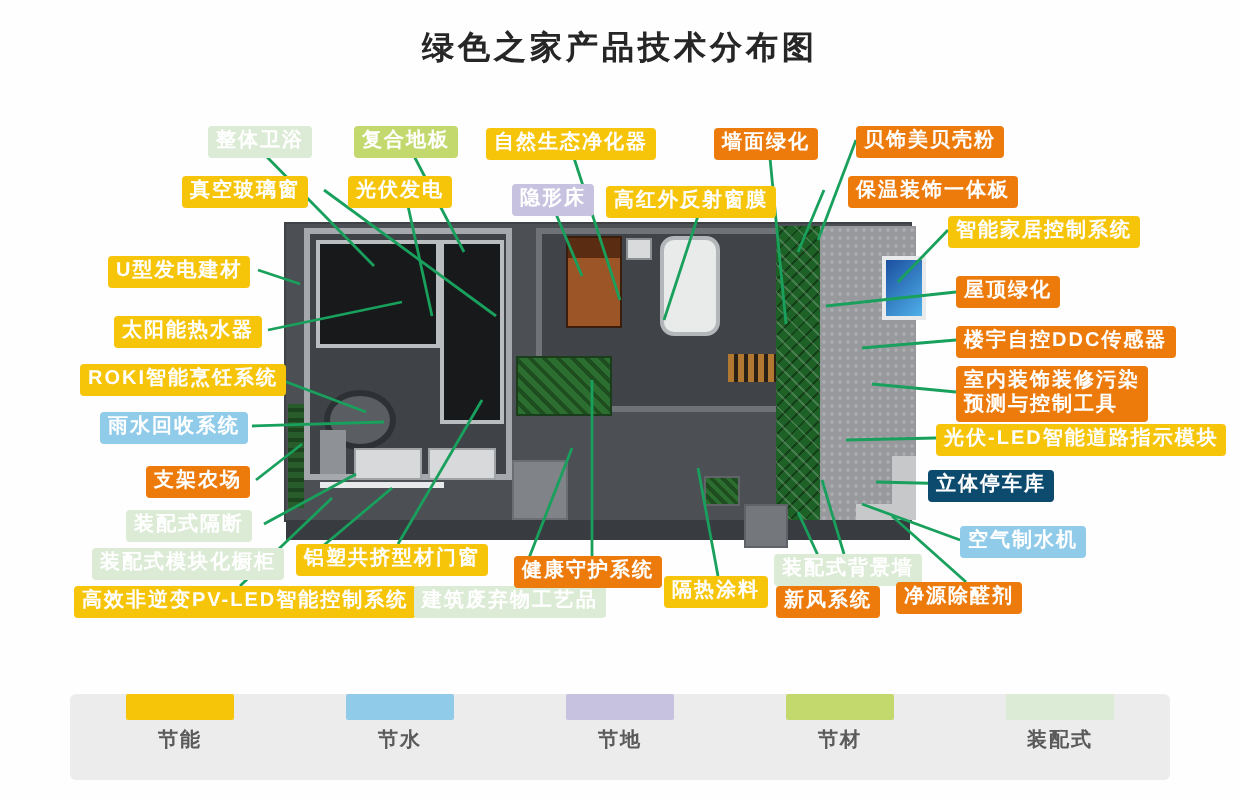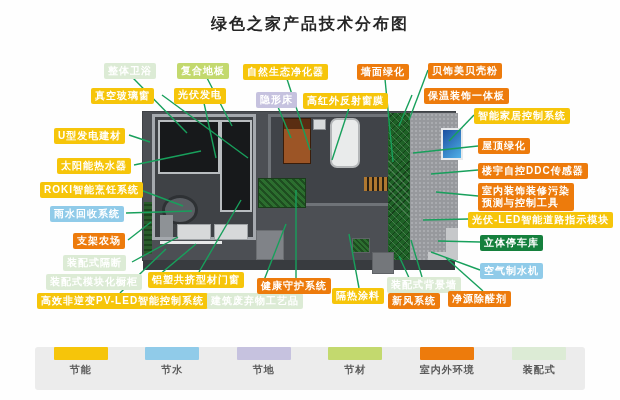--- a/index.html
+++ b/index.html
@@ -129,21 +129,21 @@
       <line x1="480" y1="270" x2="431" y2="252" stroke="#18a05c" stroke-width="1.4"></line>
     </svg>
 
   <div id="labels-layer">
       <div class="tag" style="left: 104px; top: 63px; background: rgb(220, 235, 213); color: rgb(255, 255, 255);">整体卫浴</div>
       <div class="tag" style="left: 177px; top: 63px; background: rgb(195, 217, 110); color: rgb(255, 255, 255);">复合地板</div>
       <div class="tag" style="left: 243px; top: 64px; background: rgb(246, 197, 10); color: rgb(255, 255, 255);">自然生态净化器</div>
       <div class="tag" style="left: 357px; top: 64px; background: rgb(237, 123, 12); color: rgb(255, 255, 255);">墙面绿化</div>
       <div class="tag" style="left: 428px; top: 63px; background: rgb(237, 123, 12); color: rgb(255, 255, 255);">贝饰美贝壳粉</div>
       <div class="tag" style="left: 91px; top: 88px; background: rgb(246, 197, 10); color: rgb(255, 255, 255);">真空玻璃窗</div>
-      <div class="tag" style="left: 174px; top: 88px; background: rgb(246, 197, 10); color: rgb(255, 255, 255); font-family: Liberation Mono, monospace;">光伏发电</div>
+      <div class="tag" style="left: 174px; top: 88px; background: rgb(246, 197, 10); color: rgb(255, 255, 255);">光伏发电</div>
       <div class="tag" style="left: 256px; top: 92px; background: rgb(198, 194, 223); color: rgb(255, 255, 255);">隐形床</div>
       <div class="tag" style="left: 303px; top: 93px; background: rgb(246, 197, 10); color: rgb(255, 255, 255);">高红外反射窗膜</div>
       <div class="tag" style="left: 412px; top: 88px; background: rgb(237, 123, 12); color: rgb(255, 255, 255); margin-left: 12px;">保温装饰一体板</div>
       <div class="tag" style="left: 474px; top: 108px; background: rgb(246, 197, 10); color: rgb(255, 255, 255);">智能家居控制系统</div>
       <div class="tag" style="left: 54px; top: 128px; background: rgb(246, 197, 10); color: rgb(255, 255, 255);">U型发电建材</div>
       <div class="tag" style="left: 57px; top: 158px; background: rgb(246, 197, 10); color: rgb(255, 255, 255);">太阳能热水器</div>
       <div class="tag" style="left: 40px; top: 182px; background: rgb(246, 197, 10); color: rgb(255, 255, 255);">ROKI智能烹饪系统</div>
       <div class="tag" style="left: 50px; top: 206px; background: rgb(144, 203, 233); color: rgb(255, 255, 255);">雨水回收系统</div>
       <div class="tag" style="left: 73px; top: 233px; background: rgb(237, 123, 12); color: rgb(255, 255, 255);">支架农场</div>
       <div class="tag" style="left: 63px; top: 255px; background: rgb(220, 235, 213); color: rgb(255, 255, 255);">装配式隔断</div>
@@ -153,21 +153,21 @@
       <div class="tag" style="left: 207px; top: 293px; background: rgb(220, 235, 213); color: rgb(255, 255, 255);">建筑废弃物工艺品</div>
       <div class="tag" style="left: 257px; top: 278px; background: rgb(237, 123, 12); color: rgb(255, 255, 255);">健康守护系统</div>
       <div class="tag" style="left: 332px; top: 288px; background: rgb(246, 197, 10); color: rgb(255, 255, 255);">隔热涂料</div>
       <div class="tag" style="left: 387px; top: 277px; background: rgb(220, 235, 213); color: rgb(255, 255, 255);">装配式背景墙</div>
       <div class="tag" style="left: 388px; top: 293px; background: rgb(237, 123, 12); color: rgb(255, 255, 255);">新风系统</div>
       <div class="tag" style="left: 448px; top: 291px; background: rgb(237, 123, 12); color: rgb(255, 255, 255);">净源除醛剂</div>
       <div class="tag" style="left: 478px; top: 138px; background: rgb(237, 123, 12); color: rgb(255, 255, 255);">屋顶绿化</div>
       <div class="tag" style="left: 478px; top: 163px; background: rgb(237, 123, 12); color: rgb(255, 255, 255);">楼宇自控DDC传感器</div>
       <div class="tag wrap" style="left: 478px; top: 183px; width: 88px; background: rgb(237, 123, 12); color: rgb(255, 255, 255);">室内装饰装修污染预测与控制工具</div>
       <div class="tag" style="left: 468px; top: 212px; background: rgb(246, 197, 10); color: rgb(255, 255, 255);">光伏-LED智能道路指示模块</div>
-      <div class="tag" style="left: 480px; top: 235px; background: #15803d; color: rgb(255, 255, 255);">立体停车库</div>
+      <div class="tag" style="left: 464px; top: 235px; background: #0c4a6e; color: rgb(255, 255, 255);">立体停车库</div>
       <div class="tag" style="left: 480px; top: 263px; background: rgb(144, 203, 233); color: rgb(255, 255, 255);">空气制水机</div>
     </div>
 
   <div id="legend">
       <div class="legend-item">
         <div class="legend-swatch" style="background: rgb(246, 197, 10);"></div>
         <div class="legend-label">节能</div>
       </div>
       <div class="legend-item">
         <div class="legend-swatch" style="background: rgb(144, 203, 233);"></div>
@@ -175,22 +175,18 @@
       </div>
       <div class="legend-item">
         <div class="legend-swatch" style="background: rgb(198, 194, 223);"></div>
         <div class="legend-label">节地</div>
       </div>
       <div class="legend-item">
         <div class="legend-swatch" style="background: rgb(195, 217, 110);"></div>
         <div class="legend-label">节材</div>
       </div>
       <div class="legend-item">
-        <div class="legend-swatch" style="background: rgb(237, 123, 12);"></div>
-        <div class="legend-label">室内外环境</div>
-      </div>
-      <div class="legend-item">
         <div class="legend-swatch" style="background: rgb(220, 235, 213);"></div>
         <div class="legend-label">装配式</div>
       </div>
     </div>
 
 </div>
 
 </body></html>

